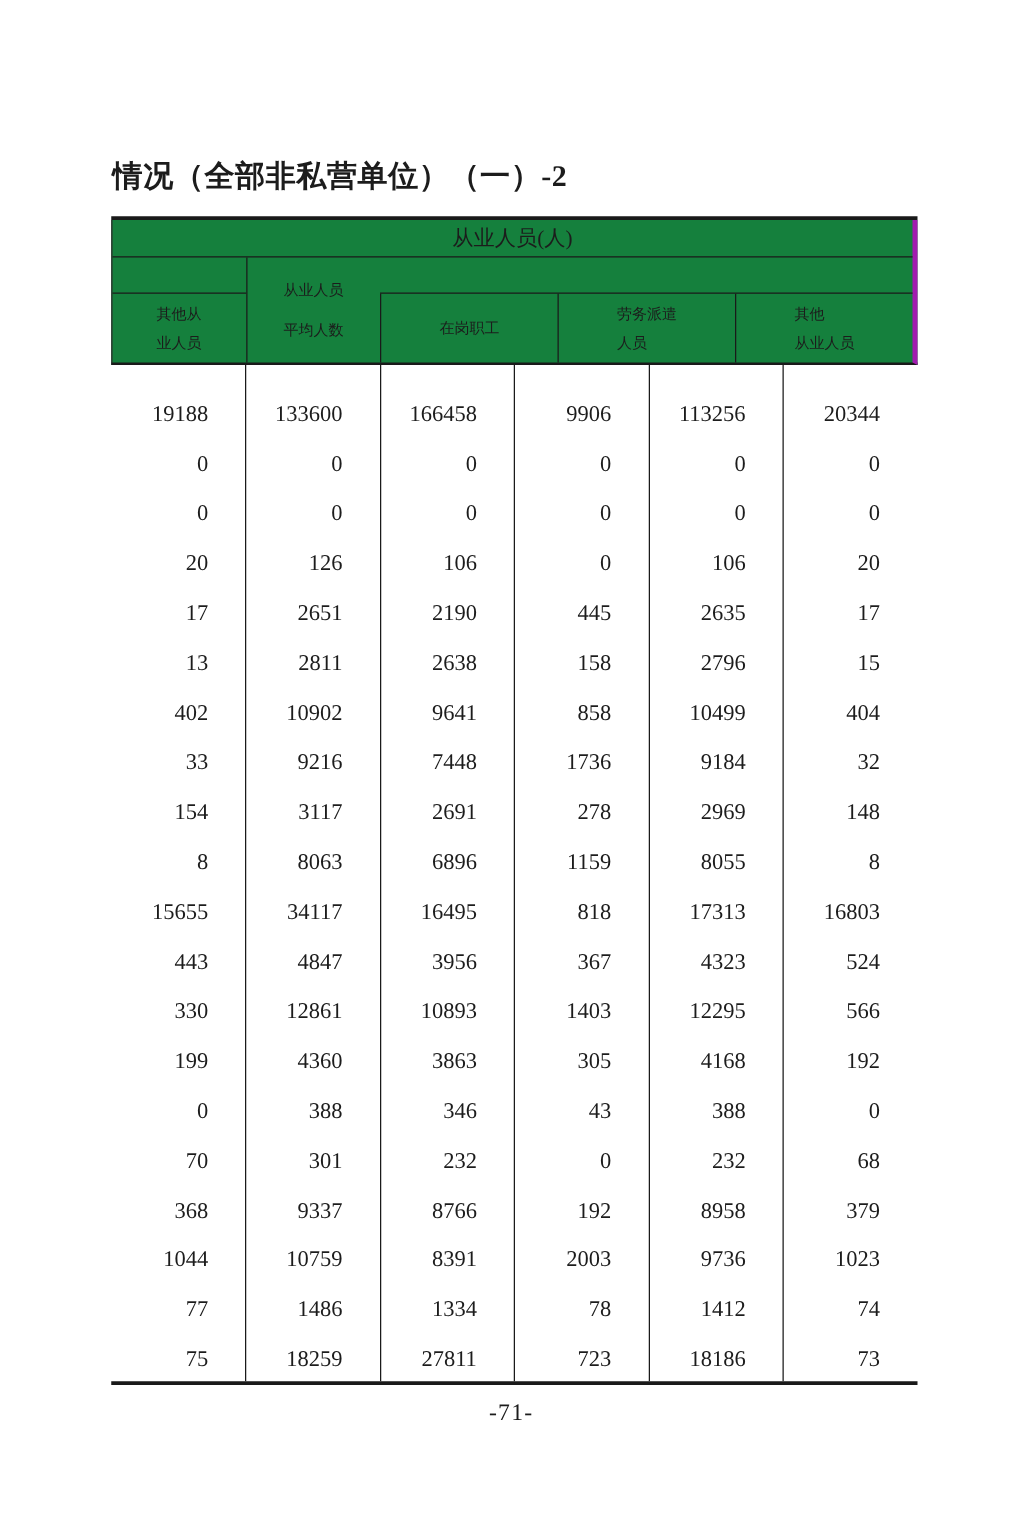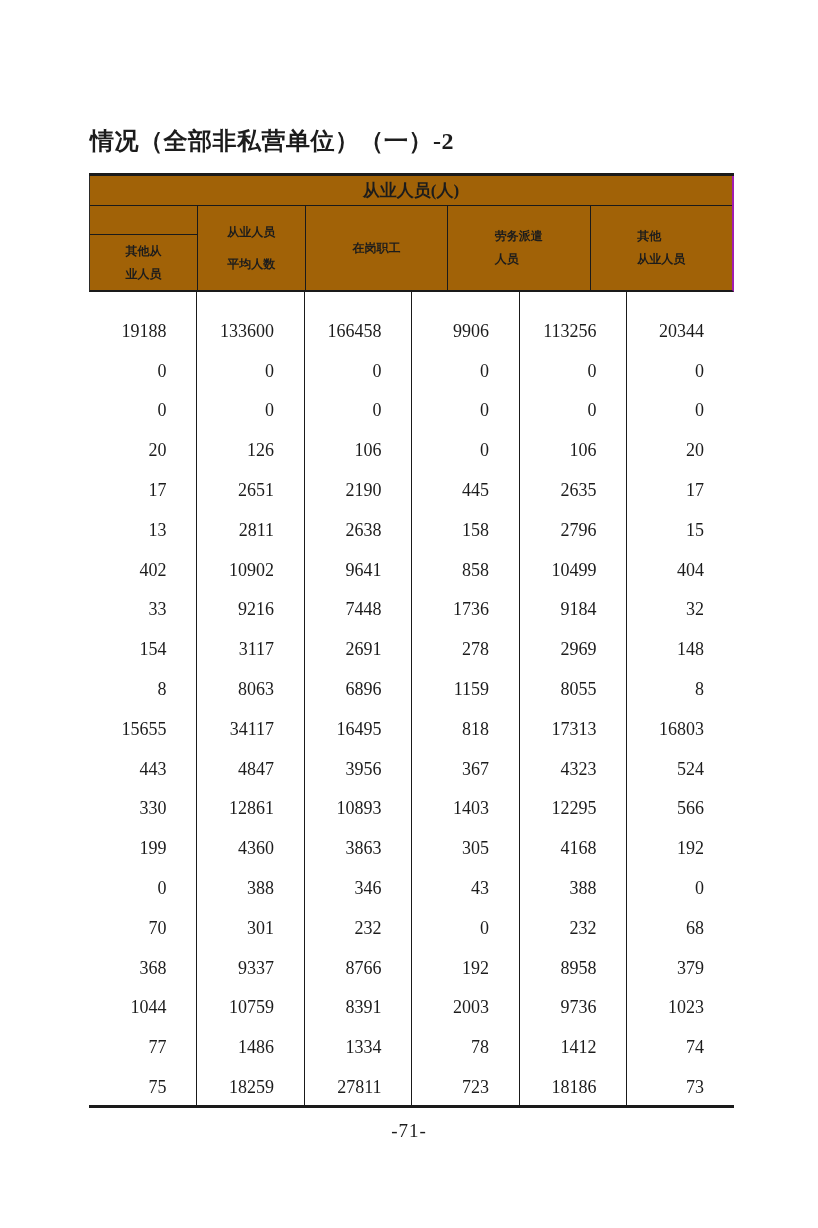--- a/index.html
+++ b/index.html
@@ -17,37 +17,36 @@
     position:absolute; left:90px; top:108px;
     font-size:24px; font-weight:700; letter-spacing:0.5px;
     white-space:nowrap;
     margin-top:17px;
   }
   .table-wrap {
     position:absolute; left:89px; top:173px; width:645px;
     border-top:3px solid #1a1a1a;
   }
   .head-wrap {
-    background:#a16207;
+    background:#15803d;
     border-left:1px solid #2a2a2a;
-    border-right:2px solid #a21caf;
+    border-right:4px solid #a21caf;
     border-bottom:2px solid #1a1a1a;
-    font-weight:bold;
   }
   .band {
     height:30px;
     display:flex; align-items:center; justify-content:center;
     font-size:17px;
     border-bottom:1px solid #1a1a1a;
   }
   .hdr { display:flex; height:84px; }
   .hc { display:flex; flex-direction:column; }
   .hc1 { flex:1; }
   .hc2 { flex:1; border-left:1px solid #1a1a1a; }
-  .hgroup { flex:4; display:flex; flex-direction:row; }
+  .hgroup { flex:4; display:flex; flex-direction:column; }
   .empty-top { height:29px; border-bottom:1px solid #1a1a1a; }
   .hc2 .hlabel { height:84px; }
   .hlabel {
     flex:1;
     display:flex; align-items:center; justify-content:center;
     text-align:left; font-size:12px; line-height:23px;
     white-space:pre-line;
   }
   .hc2 .hlabel { line-height:32px; }
   .subcols { flex:1; display:flex; }

